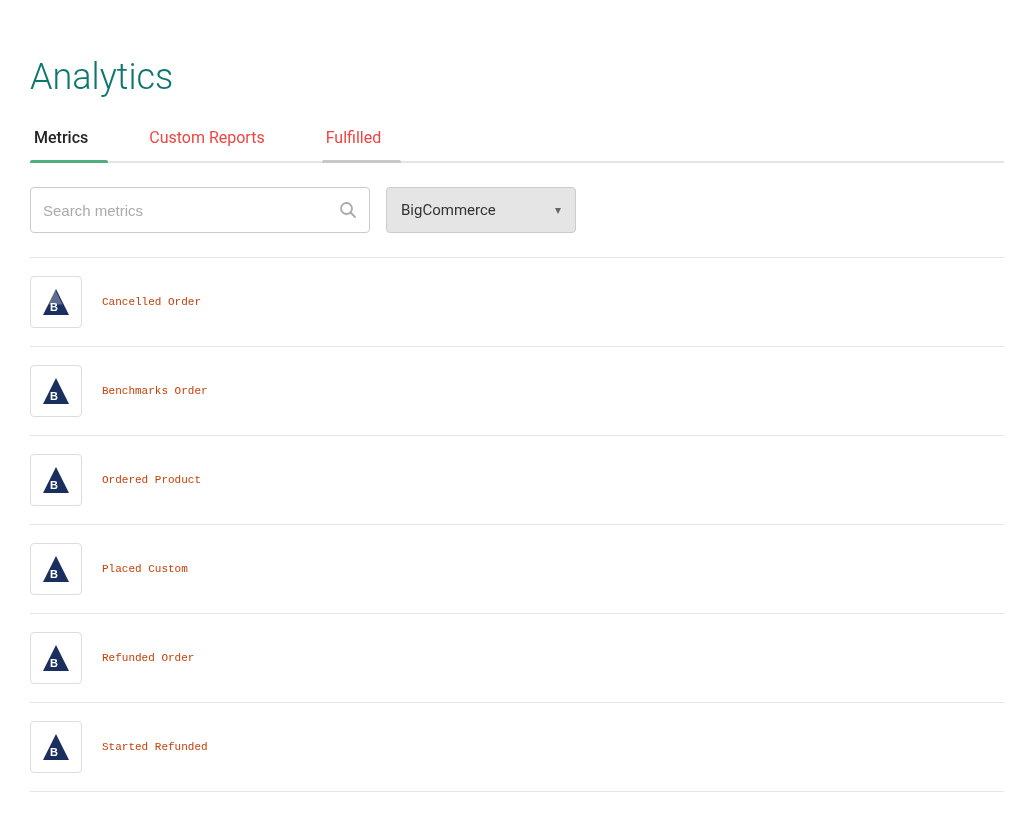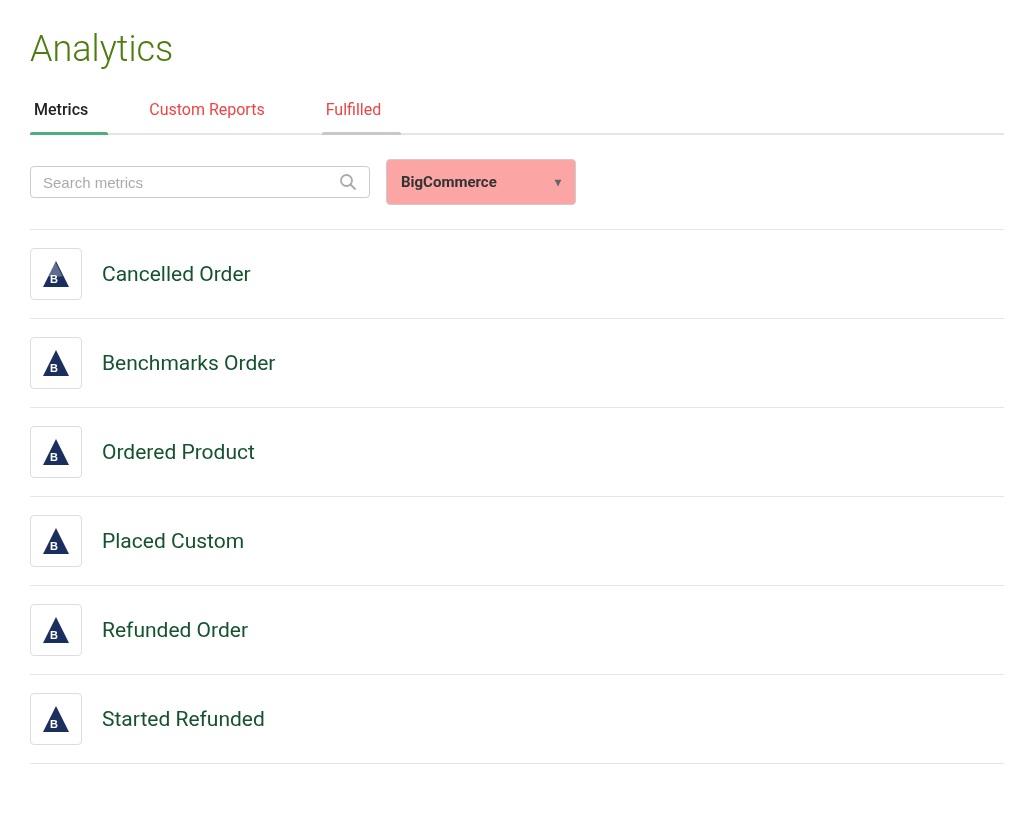--- a/index.html
+++ b/index.html
@@ -16,22 +16,23 @@
       min-height: 840px;
     }
 
     .page-header {
       padding: 28px 30px 0 30px;
     }
 
     .page-title {
       font-size: 36px;
       font-weight: 300;
-      color: #4d7c0f;
+      color: #0f766e;
       margin-bottom: 20px;
+      margin-top: 28px;
     }
 
     .tabs-bar {
       display: flex;
       border-bottom: 2px solid #e5e5e5;
       gap: 7px;
     }
 
     .tab {
       padding: 10px 20px 14px 4px;
@@ -81,21 +82,21 @@
       margin-bottom: 24px;
     }
 
     .search-box {
       display: flex;
       align-items: center;
       border: 1.5px solid #ccc;
       border-radius: 4px;
       padding: 0 12px;
       width: 340px;
-      height: 32px;
+      height: 46px;
       background: #fff;
     }
 
     .search-box input {
       border: none;
       outline: none;
       font-size: 15px;
       color: #999;
       flex: 1;
       background: transparent;
@@ -112,28 +113,27 @@
       align-items: center;
     }
 
     .dropdown-select {
       display: flex;
       align-items: center;
       border: 1.5px solid #ccc;
       border-radius: 4px;
       padding: 0 14px;
       height: 46px;
-      background: #fca5a5;
+      background: #e5e5e5;
       min-width: 190px;
       cursor: pointer;
       user-select: none;
       font-size: 15px;
       color: #333;
       gap: 8px;
-      font-weight: bold;
     }
 
     .dropdown-select span.label {
       flex: 1;
     }
 
     .dropdown-arrow {
       color: #666;
       font-size: 12px;
     }
@@ -163,23 +163,24 @@
       flex-shrink: 0;
       overflow: hidden;
     }
 
     .metric-icon svg {
       width: 38px;
       height: 38px;
     }
 
     .metric-label {
-      font-size: 21px;
-      color: #14532d;
+      font-size: 11px;
+      color: #c2410c;
       font-weight: 400;
+      font-family: Liberation Mono, monospace;
     }
   </style>
 </head>
 <body>
 
 <div class="page-header">
   <h1 class="page-title">Analytics</h1>
 
   <div class="tabs-bar">
     <div class="tab active">

